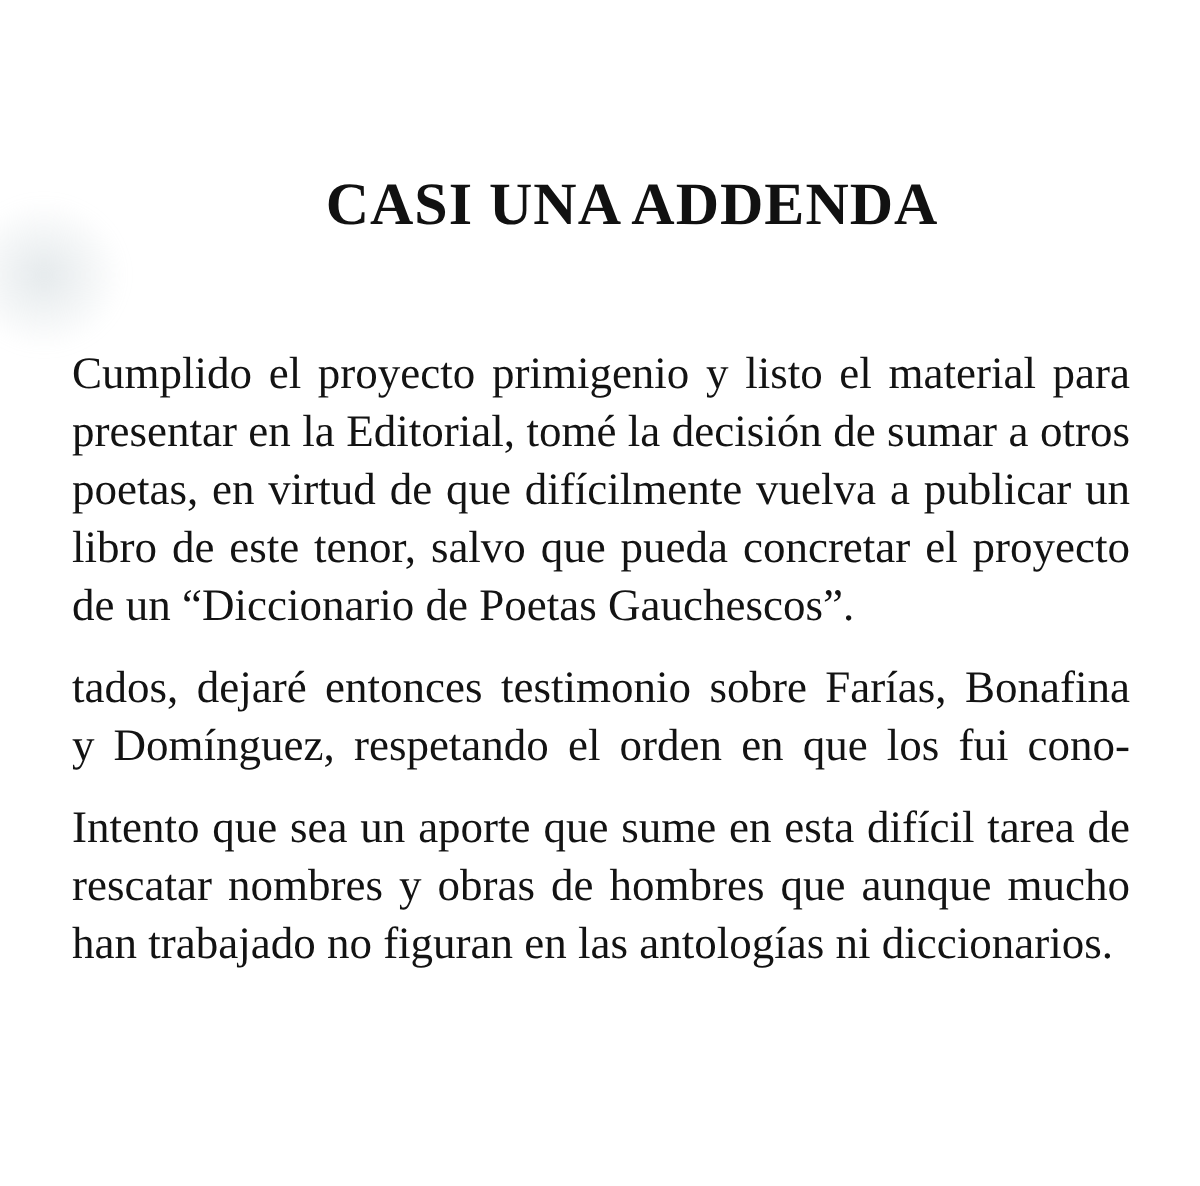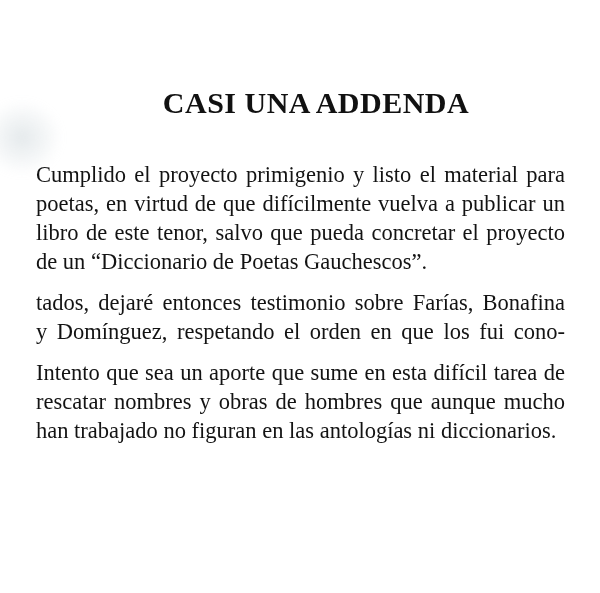--- a/index.html
+++ b/index.html
@@ -33,21 +33,21 @@
     width: 100%;
     margin: 16px;
     text-align: center;
     font-size: 30px;
     font-weight: bold;
     letter-spacing: 0.5px;
     color: #111111;
   }
   .body-text {
     position: absolute;
-    top: 160px;
+    top: 172px;
     left: 36px;
     width: 529px;
     font-family: Liberation Serif, serif;
   }
   .paragraph {
     margin: 0 0 12px 0;
   }
   .line {
     font-size: 22.5px;
     line-height: 29px;
@@ -62,20 +62,21 @@
 </style>
 </head>
 <body>
 
 <div class="page">
   <div class="scan-smudge"></div>
   <h1 class="title">CASI UNA ADDENDA</h1>
   <div class="body-text" id="paragraphs">
       <div class="paragraph">
         <div class="line">Cumplido el proyecto primigenio y listo el material para</div>
+        <div class="line">presentar en la Editorial, tomé la decisión de sumar a otros</div>
         <div class="line">poetas, en virtud de que difícilmente vuelva a publicar un</div>
         <div class="line">libro de este tenor, salvo que pueda concretar el proyecto</div>
         <div class="line last">de un “Diccionario de Poetas Gauchescos”.</div>
       </div>
       <div class="paragraph">
         <div class="line">tados, dejaré entonces testimonio sobre Farías, Bonafina</div>
         <div class="line">y Domínguez, respetando el orden en que los fui cono-</div>
       </div>
       <div class="paragraph">
         <div class="line">Intento que sea un aporte que sume en esta difícil tarea de</div>

